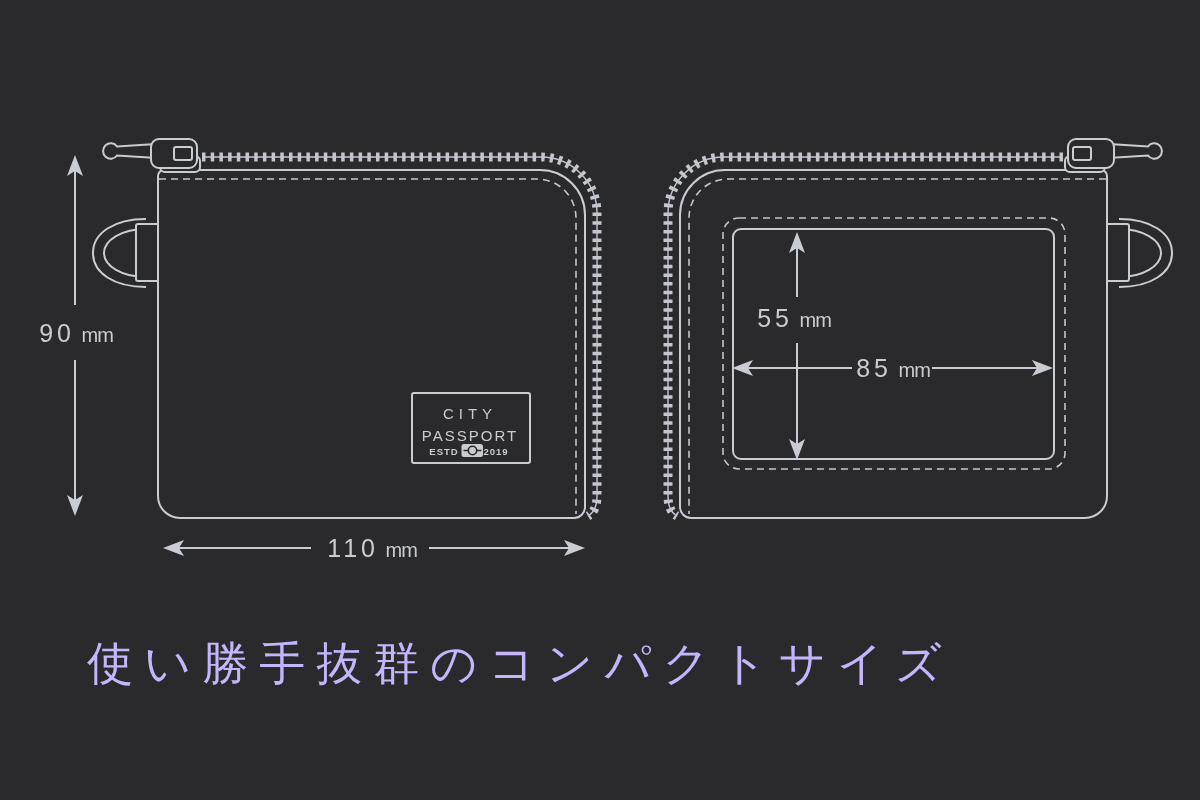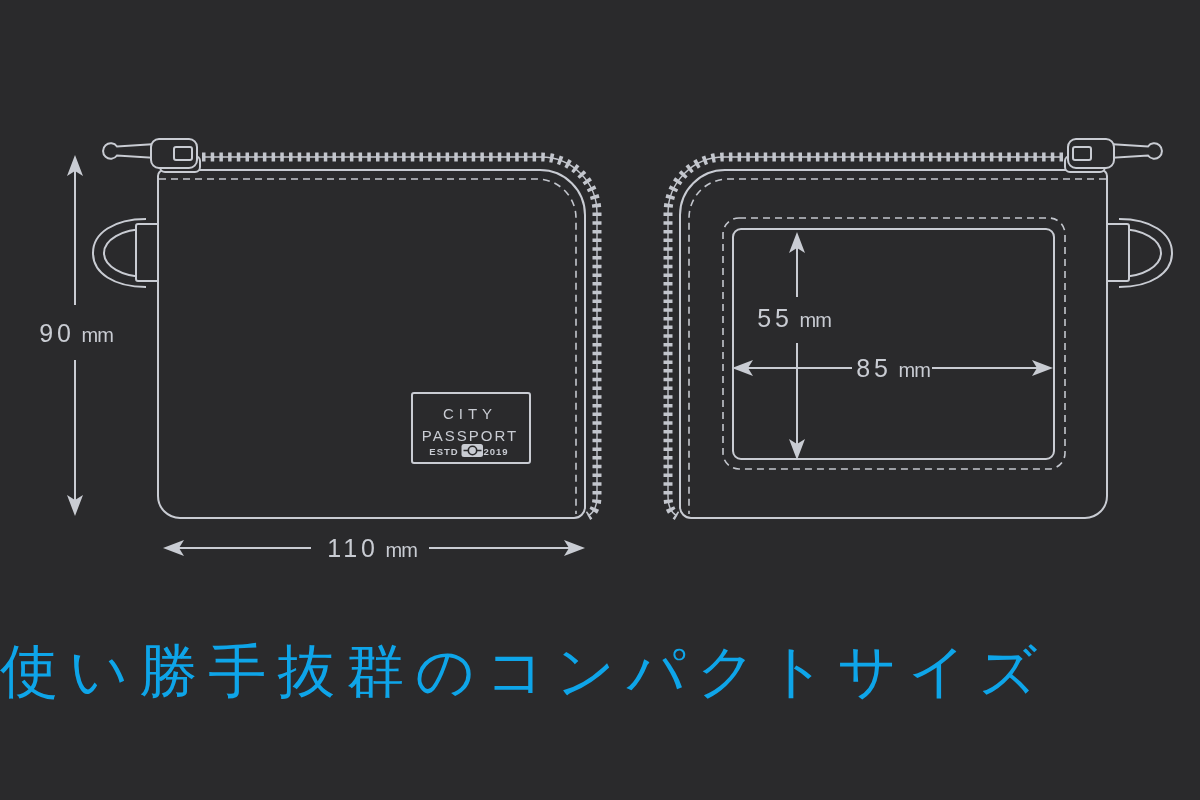--- a/index.html
+++ b/index.html
@@ -36,22 +36,22 @@
   .brand-big   { fill: #c9ccd3; font-size: 15px; letter-spacing: 5px; font-family: "Liberation Sans", sans-serif; }
   .brand-big2  { fill: #c9ccd3; font-size: 15px; letter-spacing: 2px; font-family: "Liberation Sans", sans-serif; }
   .brand-small { fill: #c9ccd3; font-size: 9.5px; font-weight: bold; letter-spacing: 1px; font-family: "Liberation Sans", sans-serif; }
 
   .caption {
     position: absolute;
     left: 0;
     top: 633px;
     width: 1040px;
     text-align: center;
-    color: #0ea5e9;
-    font-size: 58px;
+    color: #c4b5fd;
+    font-size: 46px;
     letter-spacing: 11px;
     font-family: "Liberation Sans", sans-serif;
     white-space: nowrap;
   }
 </style>
 </head>
 <body>
 
 <div class="stage">
 

